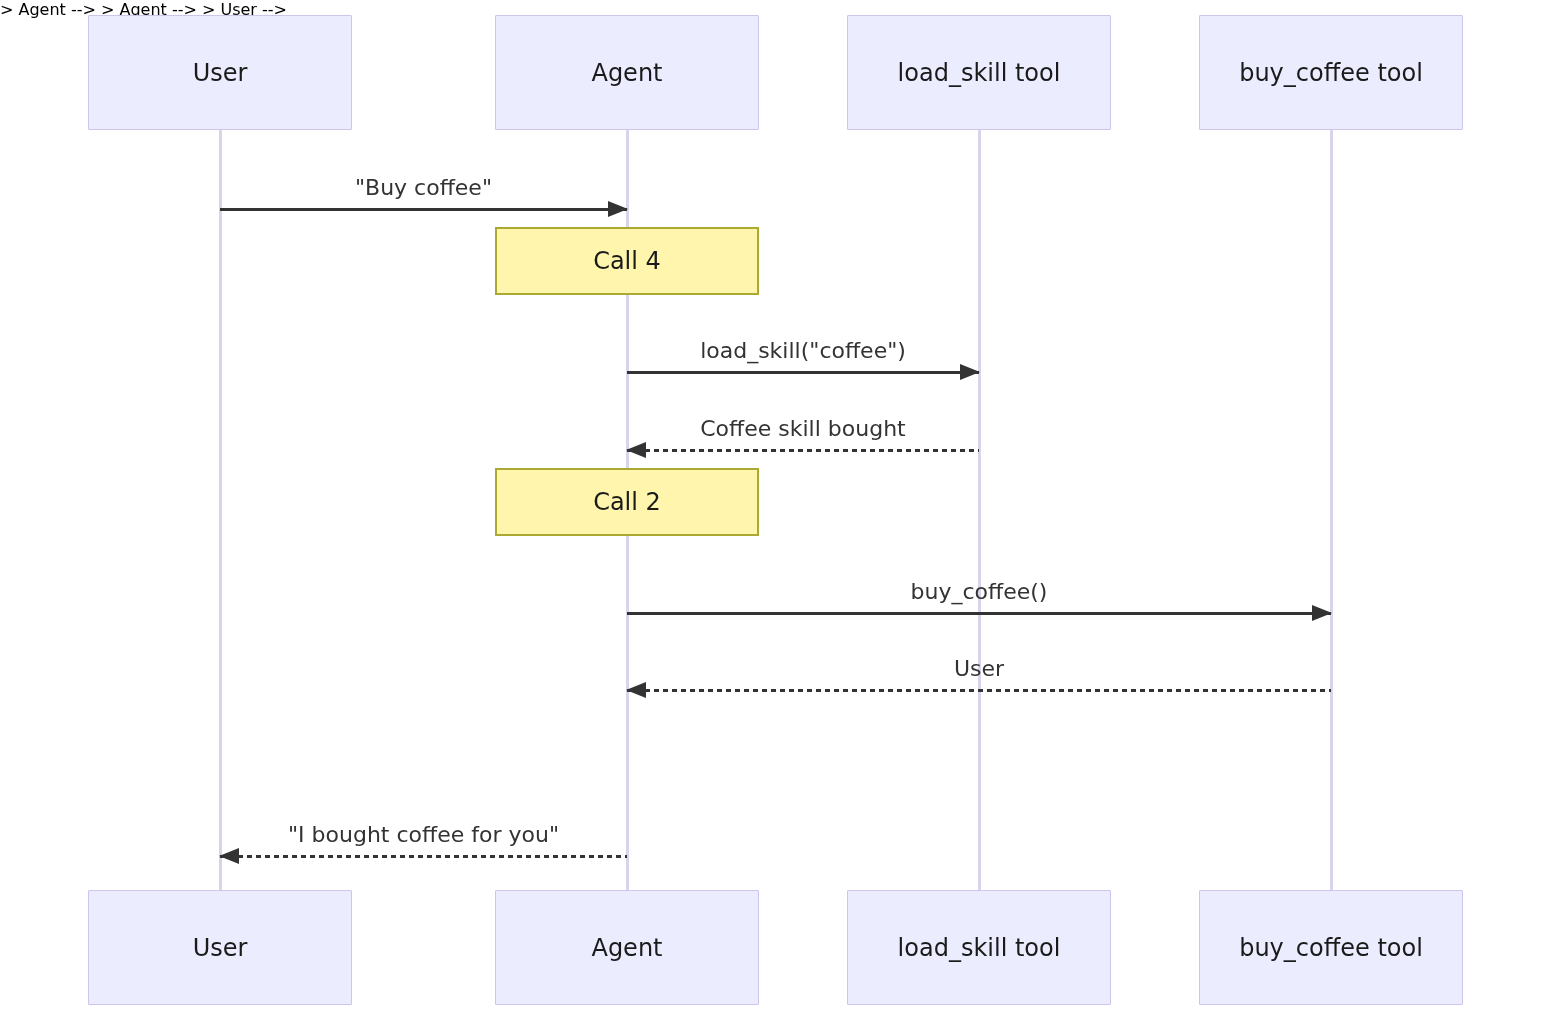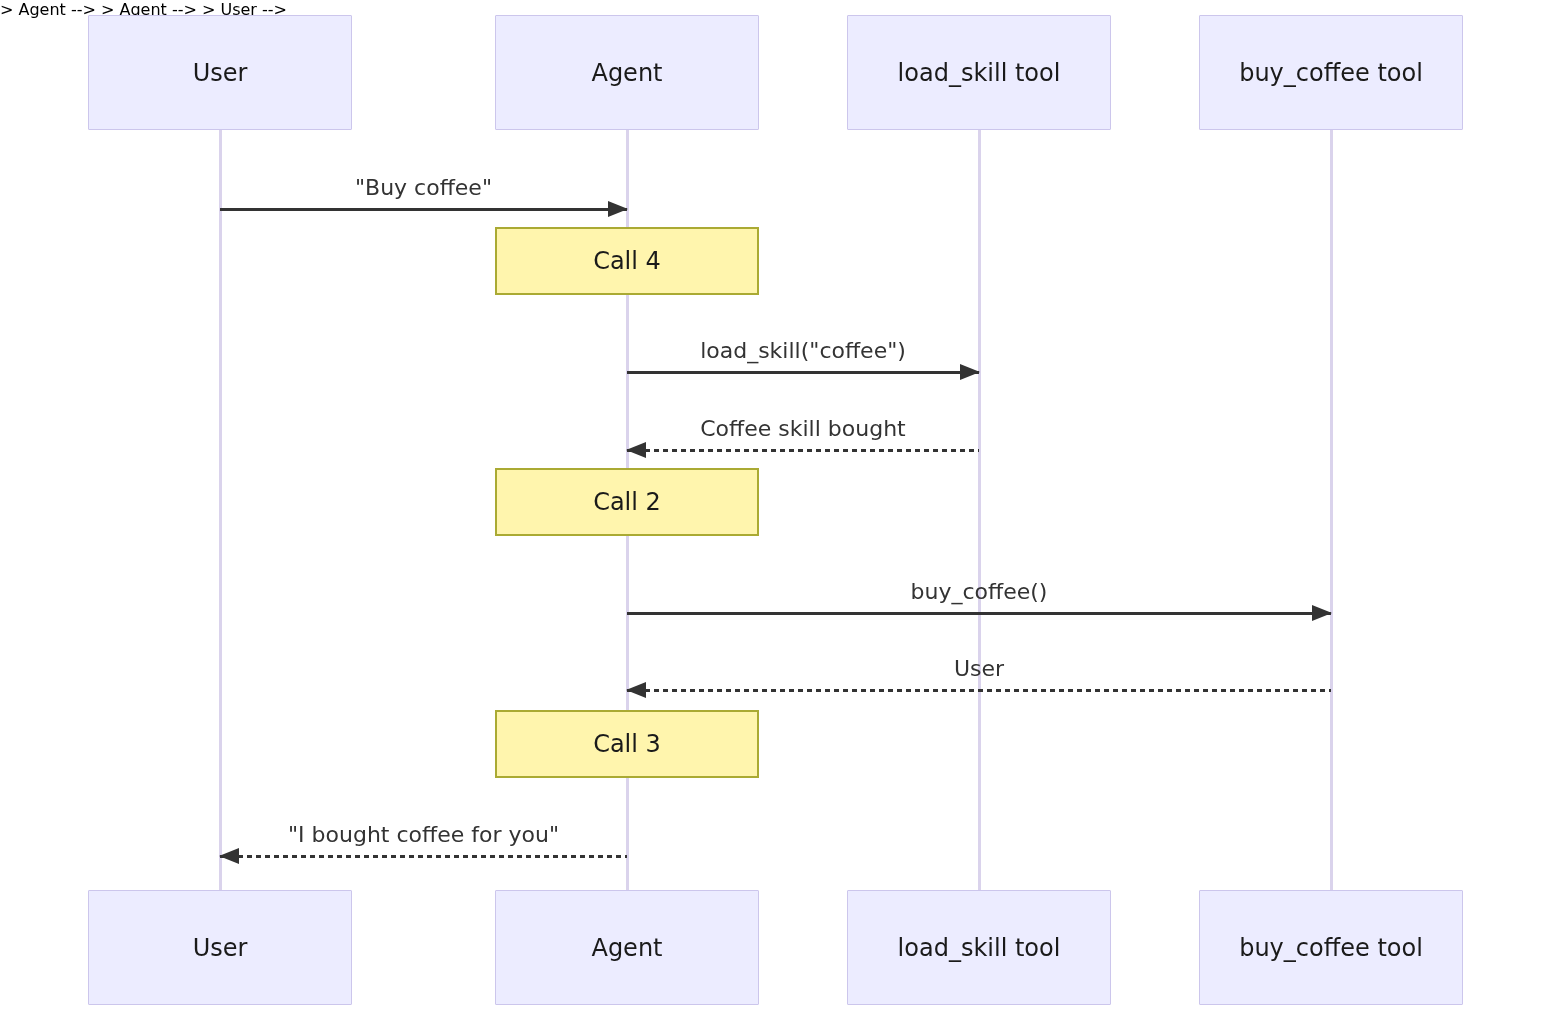--- a/index.html
+++ b/index.html
@@ -150,23 +150,20 @@
   </div>
 
   &gt; Agent --&gt;
   <div class="message dashed" style="left:627px; top:690px; width:704px">
     <div class="msg-label">User</div>
     <div class="msg-line"></div>
     <div class="arrow left"></div>
   </div>
 
   
-  <div class="note" style="top:710px">
-    <span>Call 3</span>
-  </div>
 
   &gt; User --&gt;
   <div class="message dashed" style="left:220px; top:856px; width:407px">
     <div class="msg-label">"I bought coffee for you"</div>
     <div class="msg-line"></div>
     <div class="arrow left"></div>
   </div>
 
   
   <div class="actor bottom" style="left:88px">

